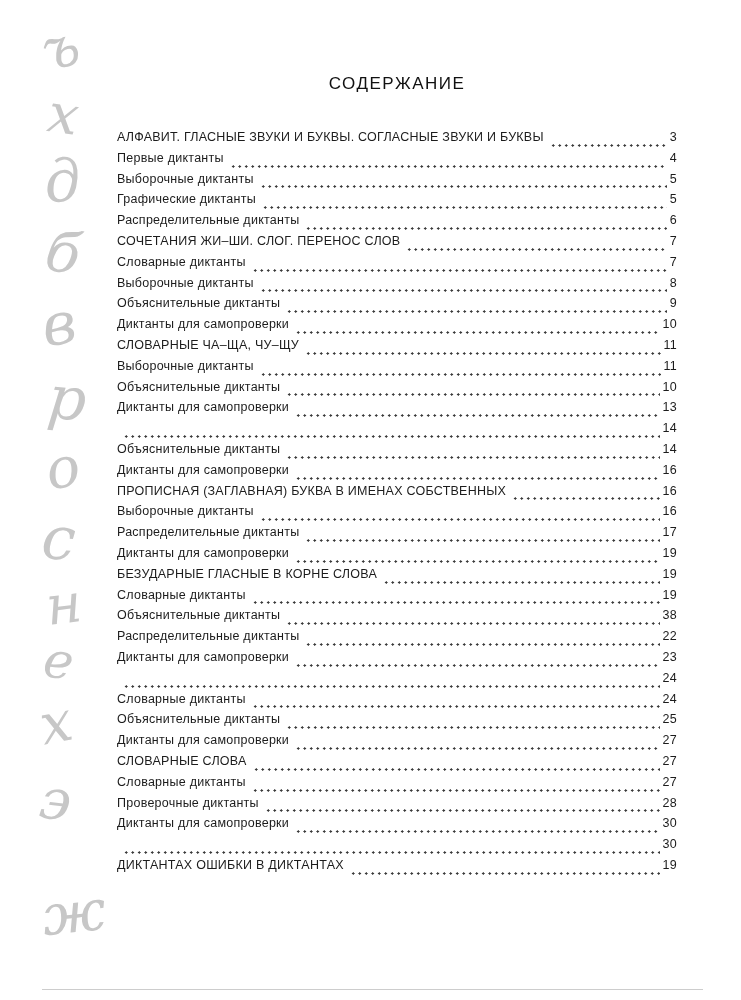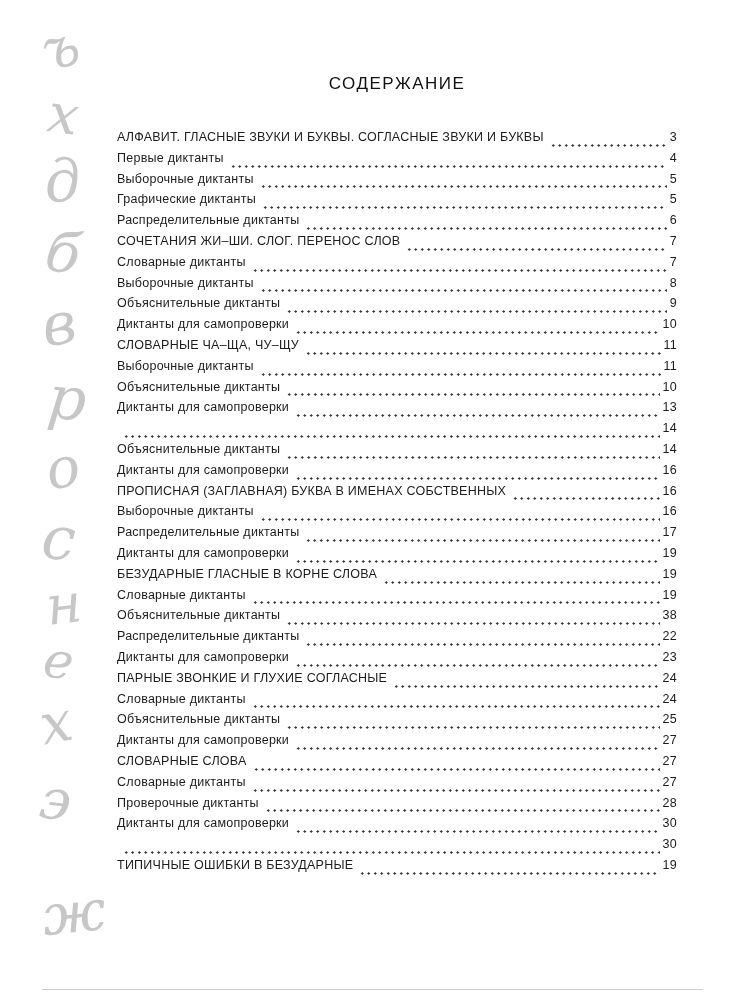--- a/index.html
+++ b/index.html
@@ -220,21 +220,20 @@
       <span class="label">Распределительные диктанты</span>
       <span class="leader"></span>
       <span class="pagenum">22</span>
     </div>
     <div class="toc-row">
       <span class="label">Диктанты для самопроверки</span>
       <span class="leader"></span>
       <span class="pagenum">23</span>
     </div>
     <div class="toc-row section">
-      <span class="label">ПАРНЫЕ ЗВОНКИЕ И ГЛУХИЕ СОГЛАСНЫЕ</span>
       <span class="leader"></span>
       <span class="pagenum">24</span>
     </div>
     <div class="toc-row">
       <span class="label">Словарные диктанты</span>
       <span class="leader"></span>
       <span class="pagenum">24</span>
     </div>
     <div class="toc-row">
       <span class="label">Объяснительные диктанты</span>
@@ -264,19 +263,19 @@
     <div class="toc-row">
       <span class="label">Диктанты для самопроверки</span>
       <span class="leader"></span>
       <span class="pagenum">30</span>
     </div>
     <div class="toc-row section">
       <span class="leader"></span>
       <span class="pagenum">30</span>
     </div>
     <div class="toc-row section">
-      <span class="label">ТИПИЧНЫЕ ОШИБКИ В БЕЗУДАРНЫЕ</span>
+      <span class="label">ДИКТАНТАХ ОШИБКИ В ДИКТАНТАХ</span>
       <span class="leader"></span>
       <span class="pagenum">19</span>
     </div>
   </div>
 
 <div class="page-edge-bottom"></div>
 
 </body></html>

